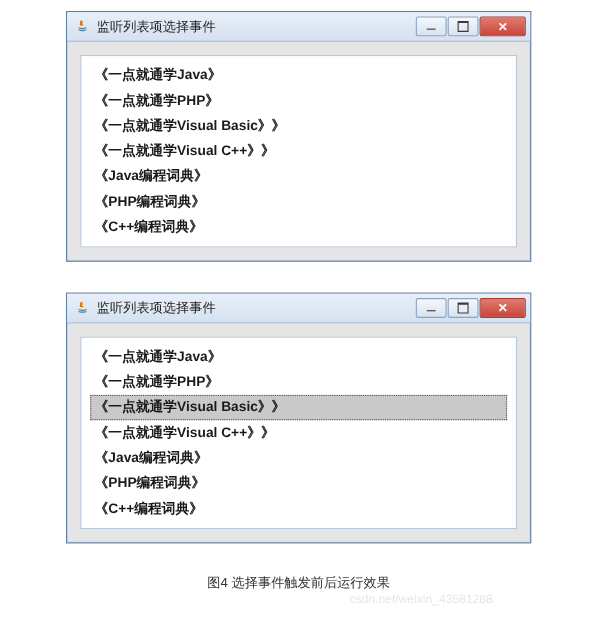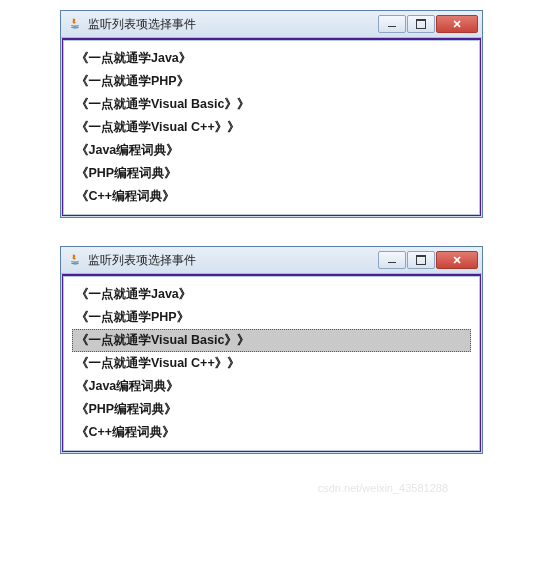--- a/index.html
+++ b/index.html
@@ -7,21 +7,21 @@
   padding: 0;
   font-family: "Microsoft YaHei", Arial, sans-serif;
   background: #fff;
   width: 543px;
 }
 .container {
   padding: 10px 60px 15px 60px;
 }
 .window {
   border: 1px solid #5a7fa8;
-  background: #4c1d95;
+  background: #e5e5e5;
   margin-bottom: 28px;
   box-shadow: 0 0 0 1px #d0dae5 inset;
 }
 .titlebar {
   background: linear-gradient(#e8eff8, #d6e2f0);
   border-bottom: 1px solid #a8bdd6;
   height: 26px;
   display: flex;
   align-items: center;
   padding: 0 4px 0 6px;
@@ -60,21 +60,21 @@
   color: #3a3a3a;
   position: relative;
 }
 .win-btn.close {
   width: 40px;
   background: linear-gradient(#e27a6f, #c9453a);
   border-color: #a83a30;
   color: #fff;
 }
 .window-body {
-  margin: 2px;
+  margin: 12px;
   background: #fff;
   border: 1px solid #b8c8dc;
   padding: 6px 8px;
 }
 .list-item {
   font-size: 12.5px;
   font-weight: bold;
   color: #1a1a1a;
   padding: 3px 4px;
   white-space: nowrap;
@@ -185,14 +185,15 @@
       <div class="list-item">《一点就通学Java》</div>
       <div class="list-item">《一点就通学PHP》</div>
       <div class="list-item selected">《一点就通学Visual Basic》》</div>
       <div class="list-item">《一点就通学Visual C++》》</div>
       <div class="list-item">《Java编程词典》</div>
       <div class="list-item">《PHP编程词典》</div>
       <div class="list-item">《C++编程词典》</div>
     </div>
   </div>
 
+  <div class="caption">图4 选择事件触发前后运行效果</div>
 </div>
 <div class="watermark">csdn.net/weixin_43581288</div>
 
 </body></html>

